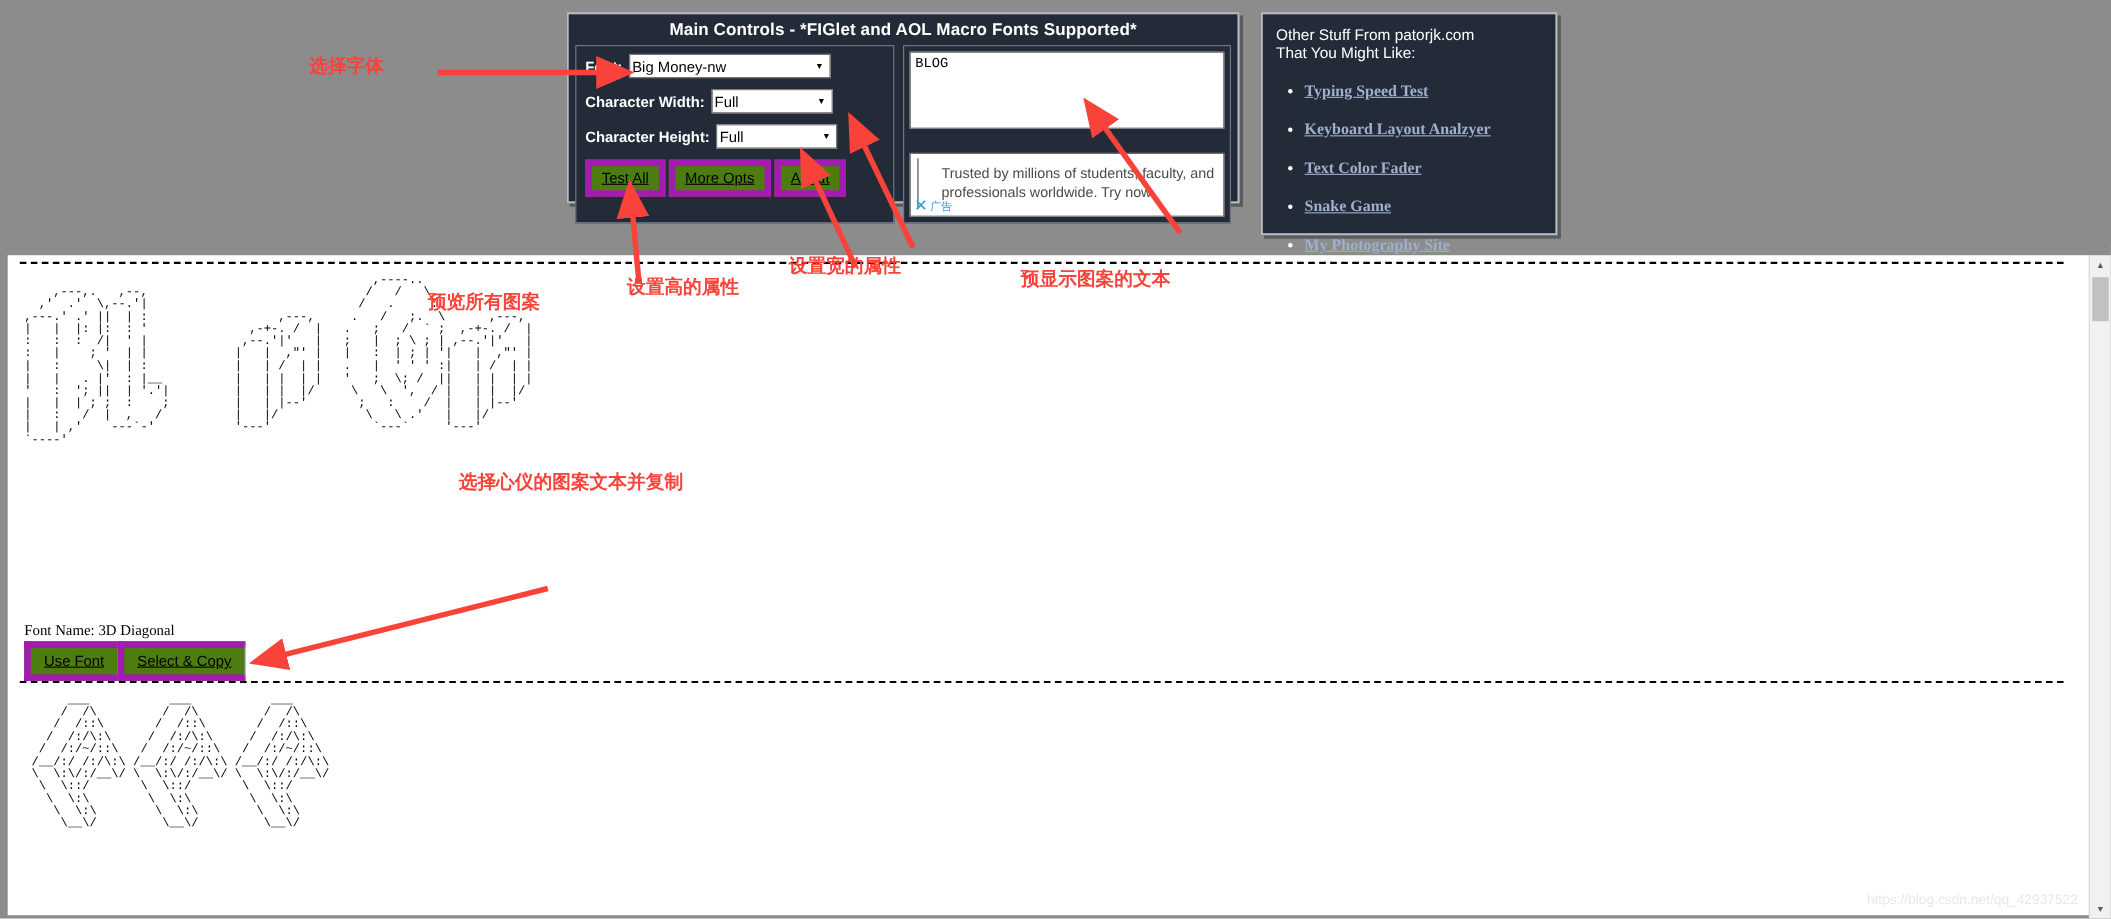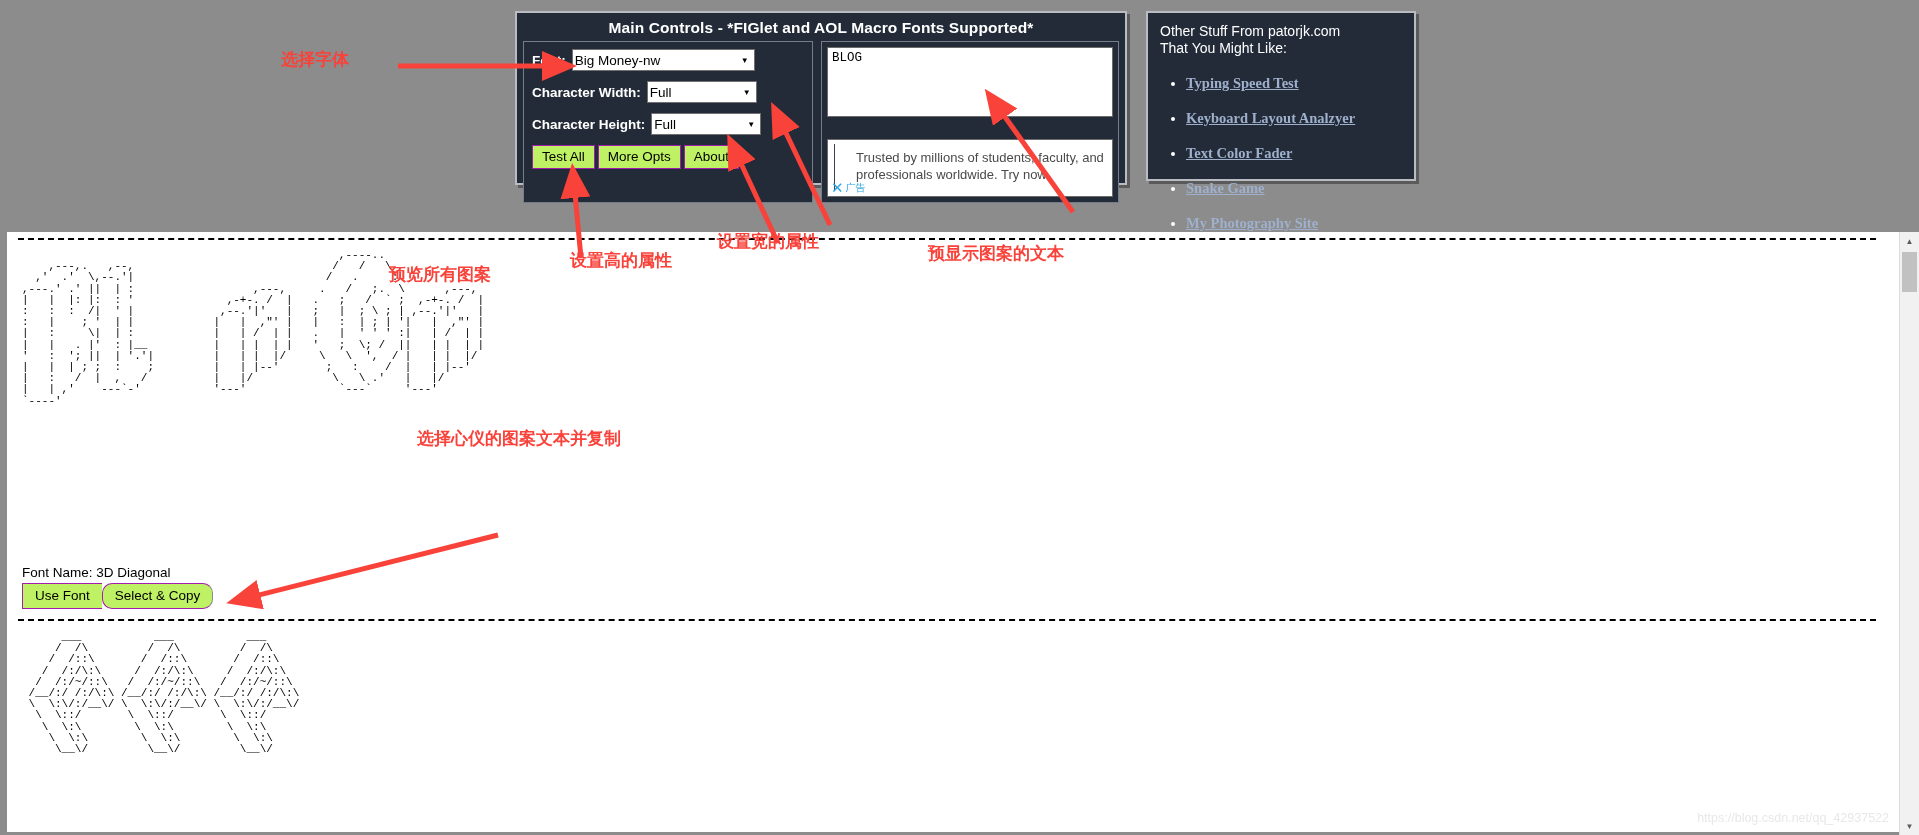--- a/index.html
+++ b/index.html
@@ -52,22 +52,22 @@
     content:"\25BC";position:absolute;right:6px;top:50%;transform:translateY(-50%);
     font-size:8px;color:#000;pointer-events:none;
   }
   #font-select{width:183px;}
   #cw-select{width:110px;}
   #ch-select{width:110px;}
 
   .btn-row{display:flex;margin-top:3px;}
   .gbtn{
     font-family:"Liberation Sans", sans-serif;font-size:13.5px;
-    background:#bef264;border:1px solid #a21caf;color:#000;
-    padding:3px 9px;margin-right:3px;cursor:pointer;line-height:16px;
+    background:#4d7c0f;border:6px solid #a21caf;color:#000;
+    padding:3px 9px;margin-right:3px;cursor:pointer;line-height:16px;text-decoration:underline;
   }
 
   #preview-text{
     width:100%;height:70px;box-sizing:border-box;resize:none;
     background:#fff;border:1px solid #6b6b6b;color:#000;
     font-family:"Liberation Mono", monospace;font-size:12.5px;
     padding:3px 4px;outline:none;
   }
   #ad-box{
     position:relative;flex:1;background:#fff;border:1px solid #6b6b6b;
@@ -80,21 +80,21 @@
   }
   #ad-bar{
     position:absolute;left:3px;bottom:1px;display:flex;align-items:center;gap:2px;
   }
   #ad-x{color:#2aa3e0;font-size:15px;line-height:15px;}
   #ad-label{color:#2aa3e0;font-size:10px;}
   #ad-leftline{position:absolute;left:6px;top:4px;width:1px;height:46px;background:#3b4250;}
 
   
   #other-stuff{
-    position:absolute;left:1146px;top:11px;width:270px;height:170px;
+    position:absolute;left:1146px;top:11px;width:270px;height:203px;
     background:#232b39;border:2px solid #b9bcc2;box-sizing:border-box;
     box-shadow:3px 3px 0 rgba(0,0,0,.35);
     padding:10px 12px;
   }
   #os-head{color:#ffffff;font-size:14px;line-height:17px;font-family:"Liberation Sans", sans-serif;}
   #os-list{margin:8px 0 0 0;padding-left:26px;color:#ffffff;}
   #os-list li{margin:18px 0;font-size:13.5px;}
   #os-list li a{
     color:#9fb0cc;text-decoration:underline;font-weight:bold;
     font-family:"Liberation Serif", serif;font-size:14.5px;
@@ -118,25 +118,25 @@
   #ascii1{
     position:absolute;left:22px;top:250px;font-size:11px;line-height:11.2px;
     letter-spacing:0px;
   }
   #ascii2{
     position:absolute;left:22px;top:632px;font-size:11px;line-height:11.2px;
   }
 
   #fontname-line{
     position:absolute;left:22px;top:565px;font-size:13.5px;color:#000;
-    font-family:Liberation Sans, sans-serif;
+    font-family:Liberation Serif, serif;
   }
   #fontbtn-row{position:absolute;left:22px;top:583px;display:flex;justify-content:space-between;}
   #fontbtn-row .gbtn{margin-right:0;border-right:none;padding:4px 12px;}
-  #fontbtn-row .gbtn:last-child{border-right:1px solid #8a8a8a;border-radius:10px;}
+  #fontbtn-row .gbtn:last-child{border-right:1px solid #8a8a8a;}
 
   
   #scrollbar{
     position:absolute;right:0;top:232px;width:19px;height:603px;
     background:#f1f1f1;border-left:1px solid #dcdcdc;
   }
   .sb-arrow{
     width:19px;height:18px;display:flex;align-items:center;justify-content:center;
     font-size:8px;color:#5a5a5a;
   }

